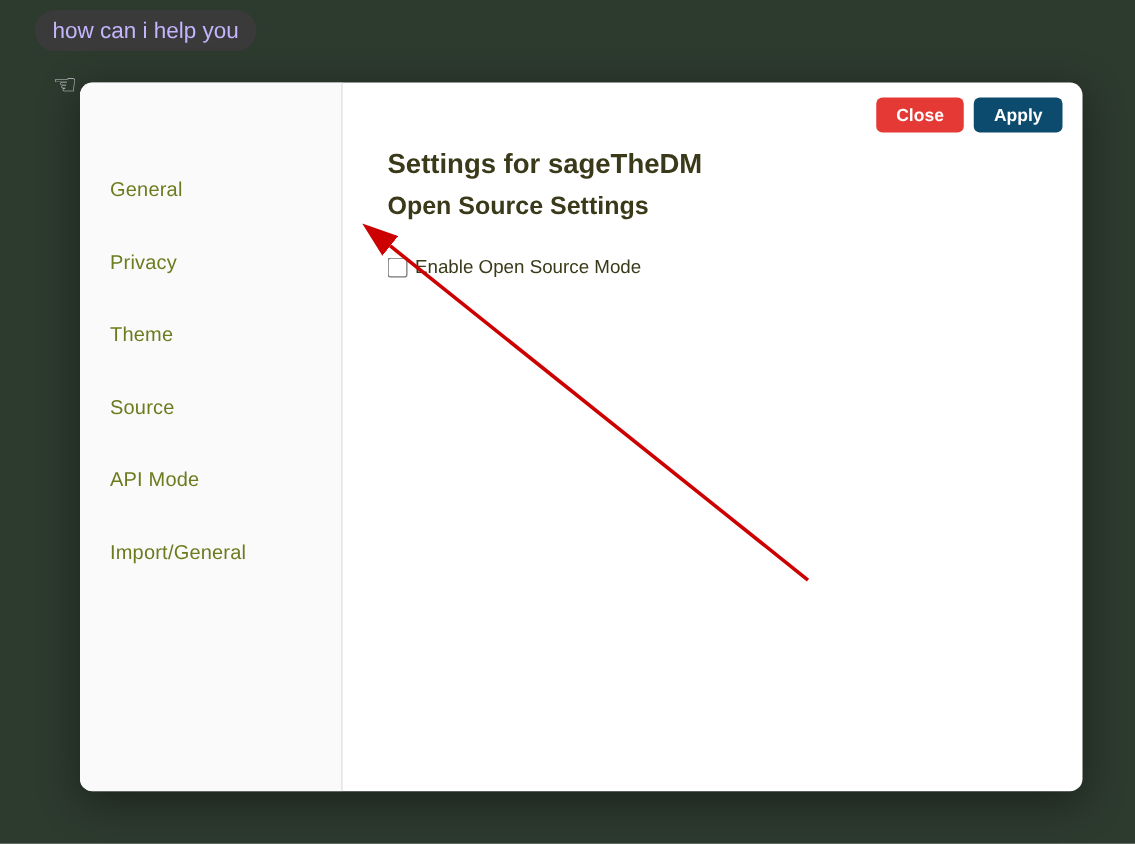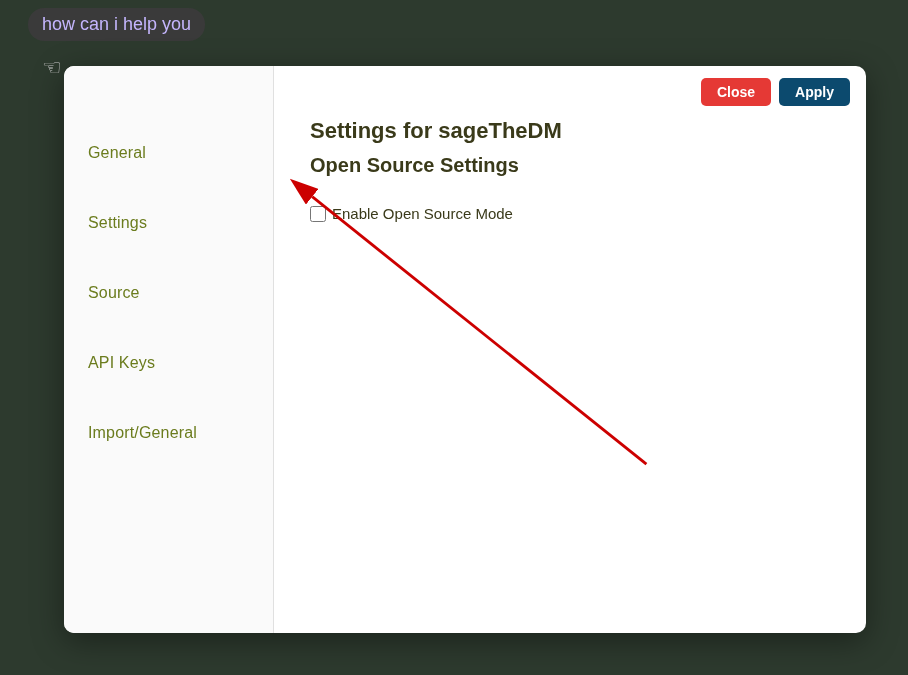--- a/index.html
+++ b/index.html
@@ -91,21 +91,21 @@
       height: 100%;
     }
 
     .sidebar {
       width: 210px;
       min-width: 210px;
       border-right: 1.5px solid #e0e0e0;
       padding: 60px 0 20px 0;
       display: flex;
       flex-direction: column;
-      gap: 16px;
+      gap: 4px;
       background: #fafafa;
       height: 100%;
     }
 
     .sidebar-item {
       padding: 18px 24px;
       font-size: 16px;
       color: #6b7c1e;
       cursor: pointer;
       font-weight: 500;
@@ -176,27 +176,30 @@
     <button class="btn-apply">Apply</button>
   </div>
 
   <div class="dialog-body">
 
     <nav class="sidebar">
       <div class="sidebar-item">
         <span>General</span>
       </div>
       <div class="sidebar-item">
-        <span>Settings</span>
+        <span>Privacy</span>
+      </div>
+      <div class="sidebar-item">
+        <span>Theme</span>
       </div>
       <div class="sidebar-item">
         <span>Source</span>
       </div>
       <div class="sidebar-item">
-        <span>API Keys</span>
+        <span>API Mode</span>
       </div>
       <div class="sidebar-item">
         <span>Import/General</span>
       </div>
     </nav>
 
     <div class="main-content">
       <div class="settings-title">Settings for sageTheDM</div>
 
       <div class="section-title">Open Source Settings</div>

